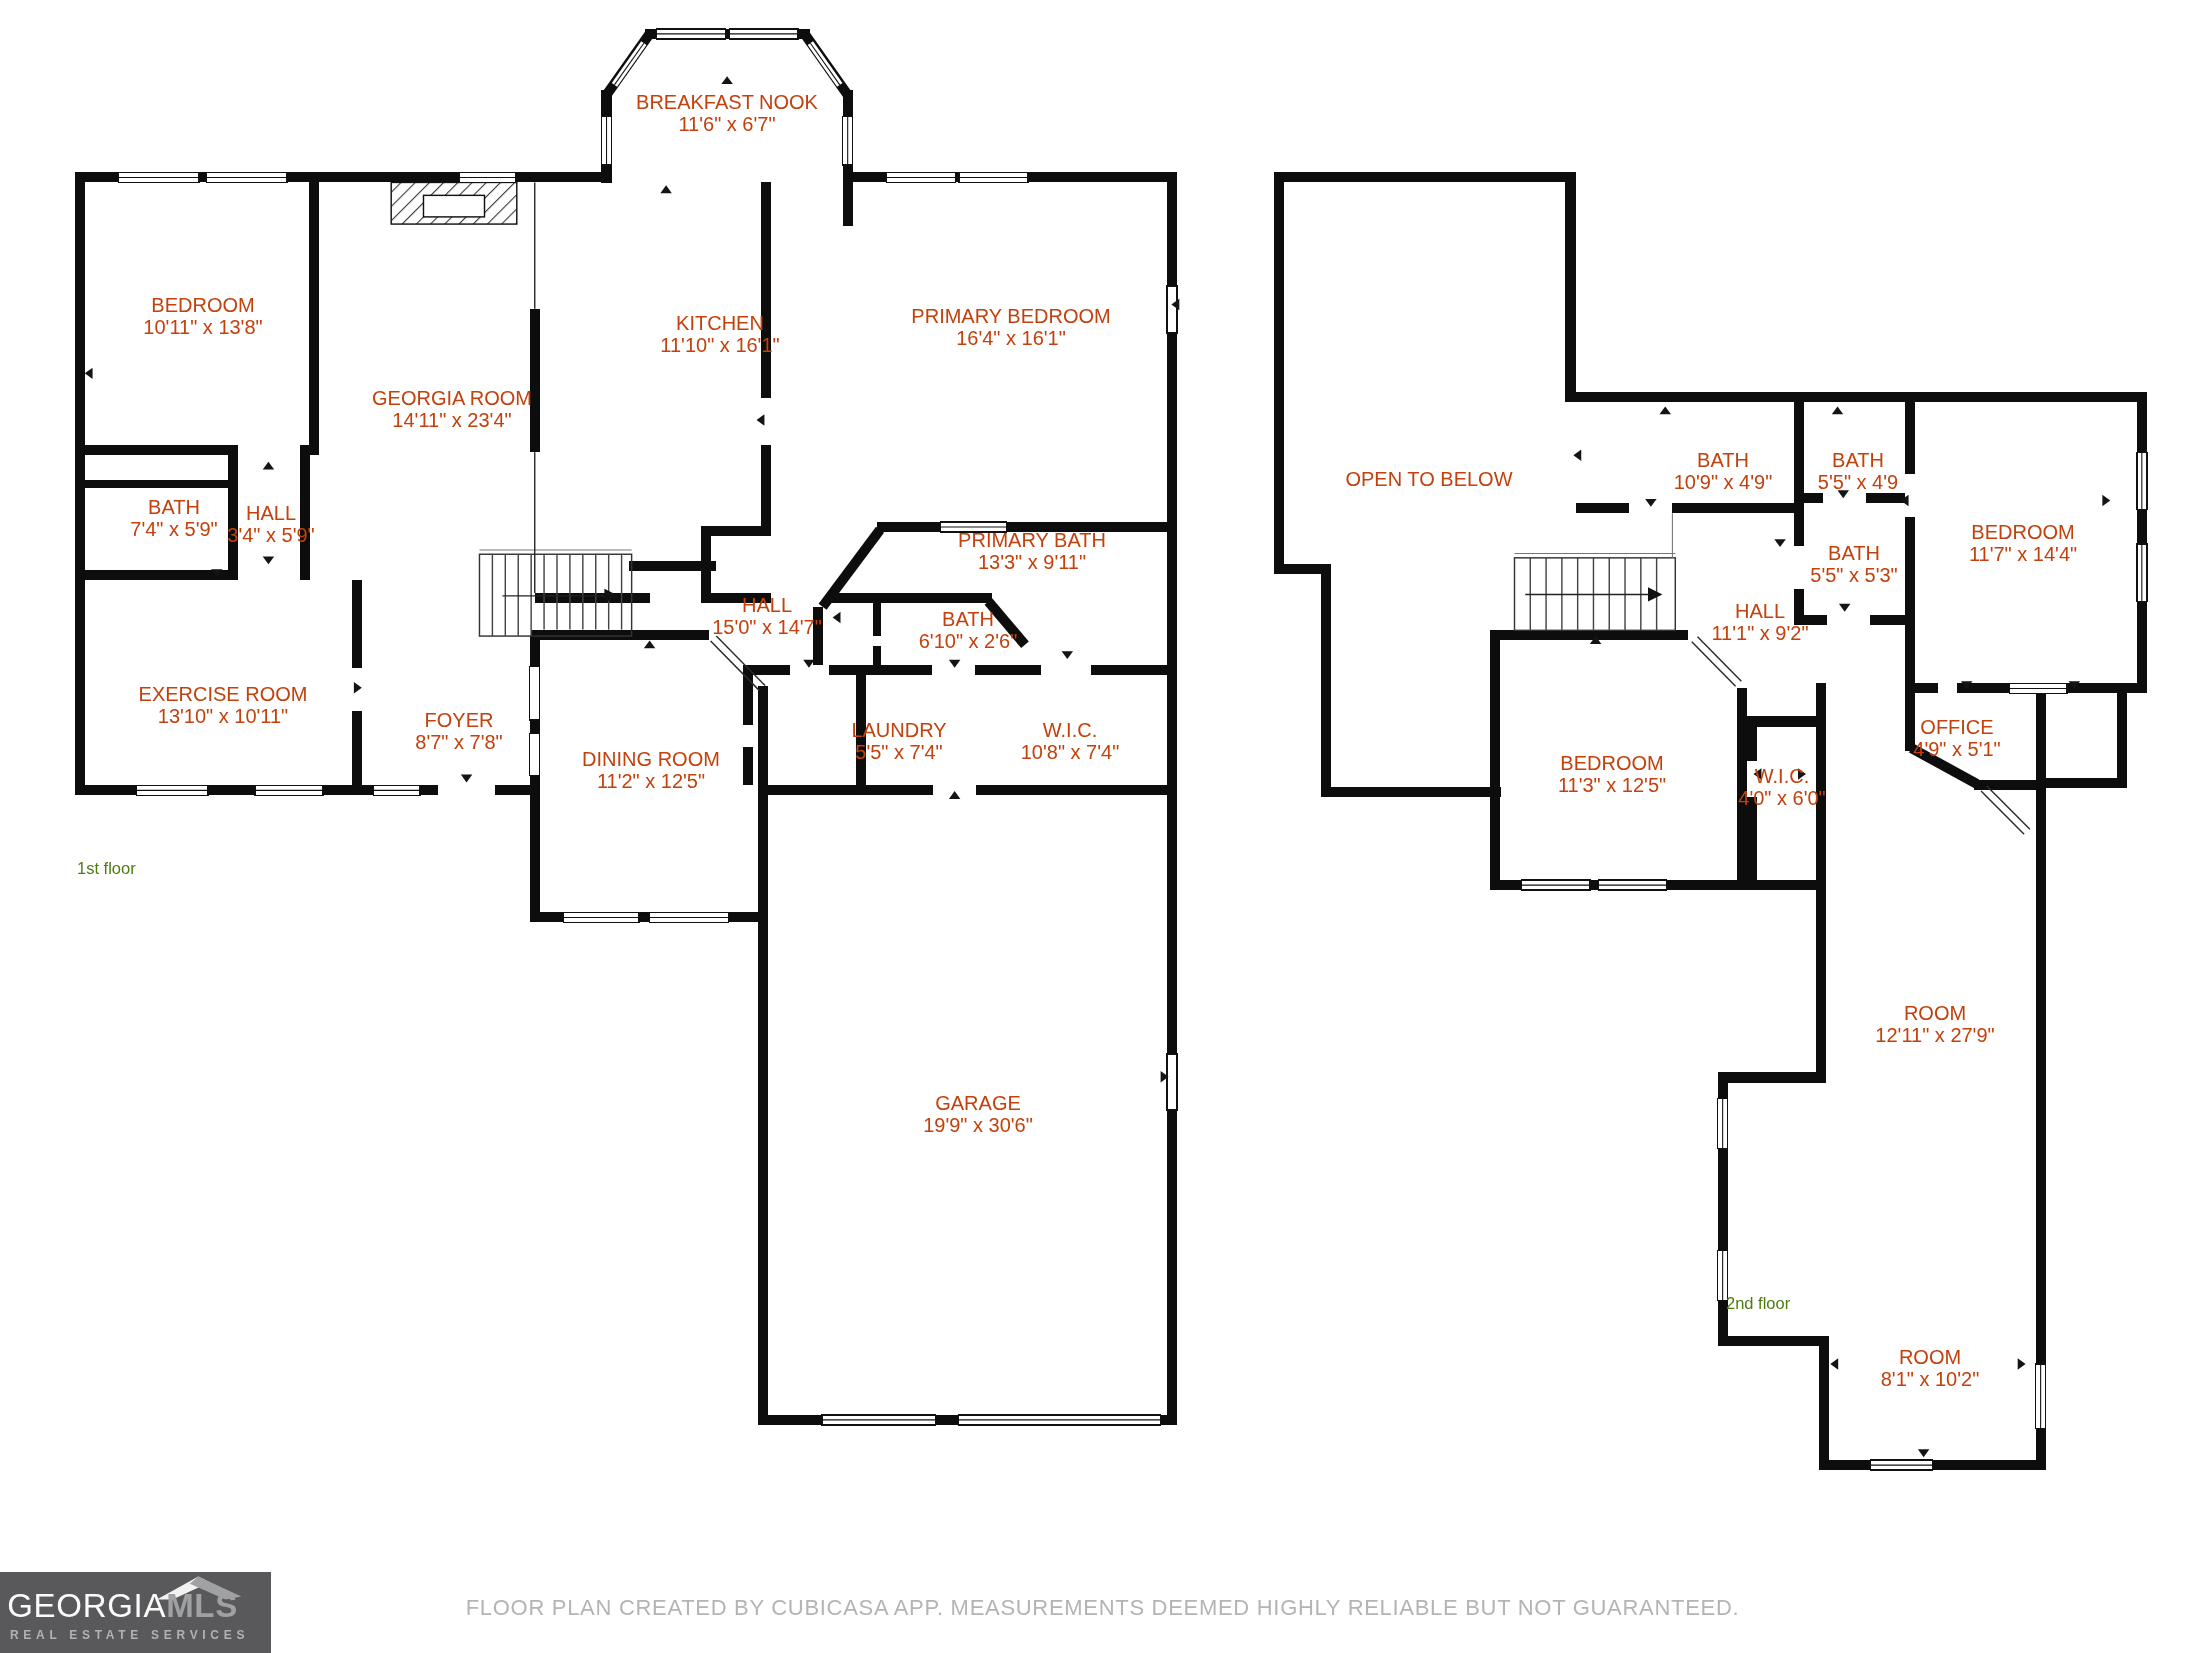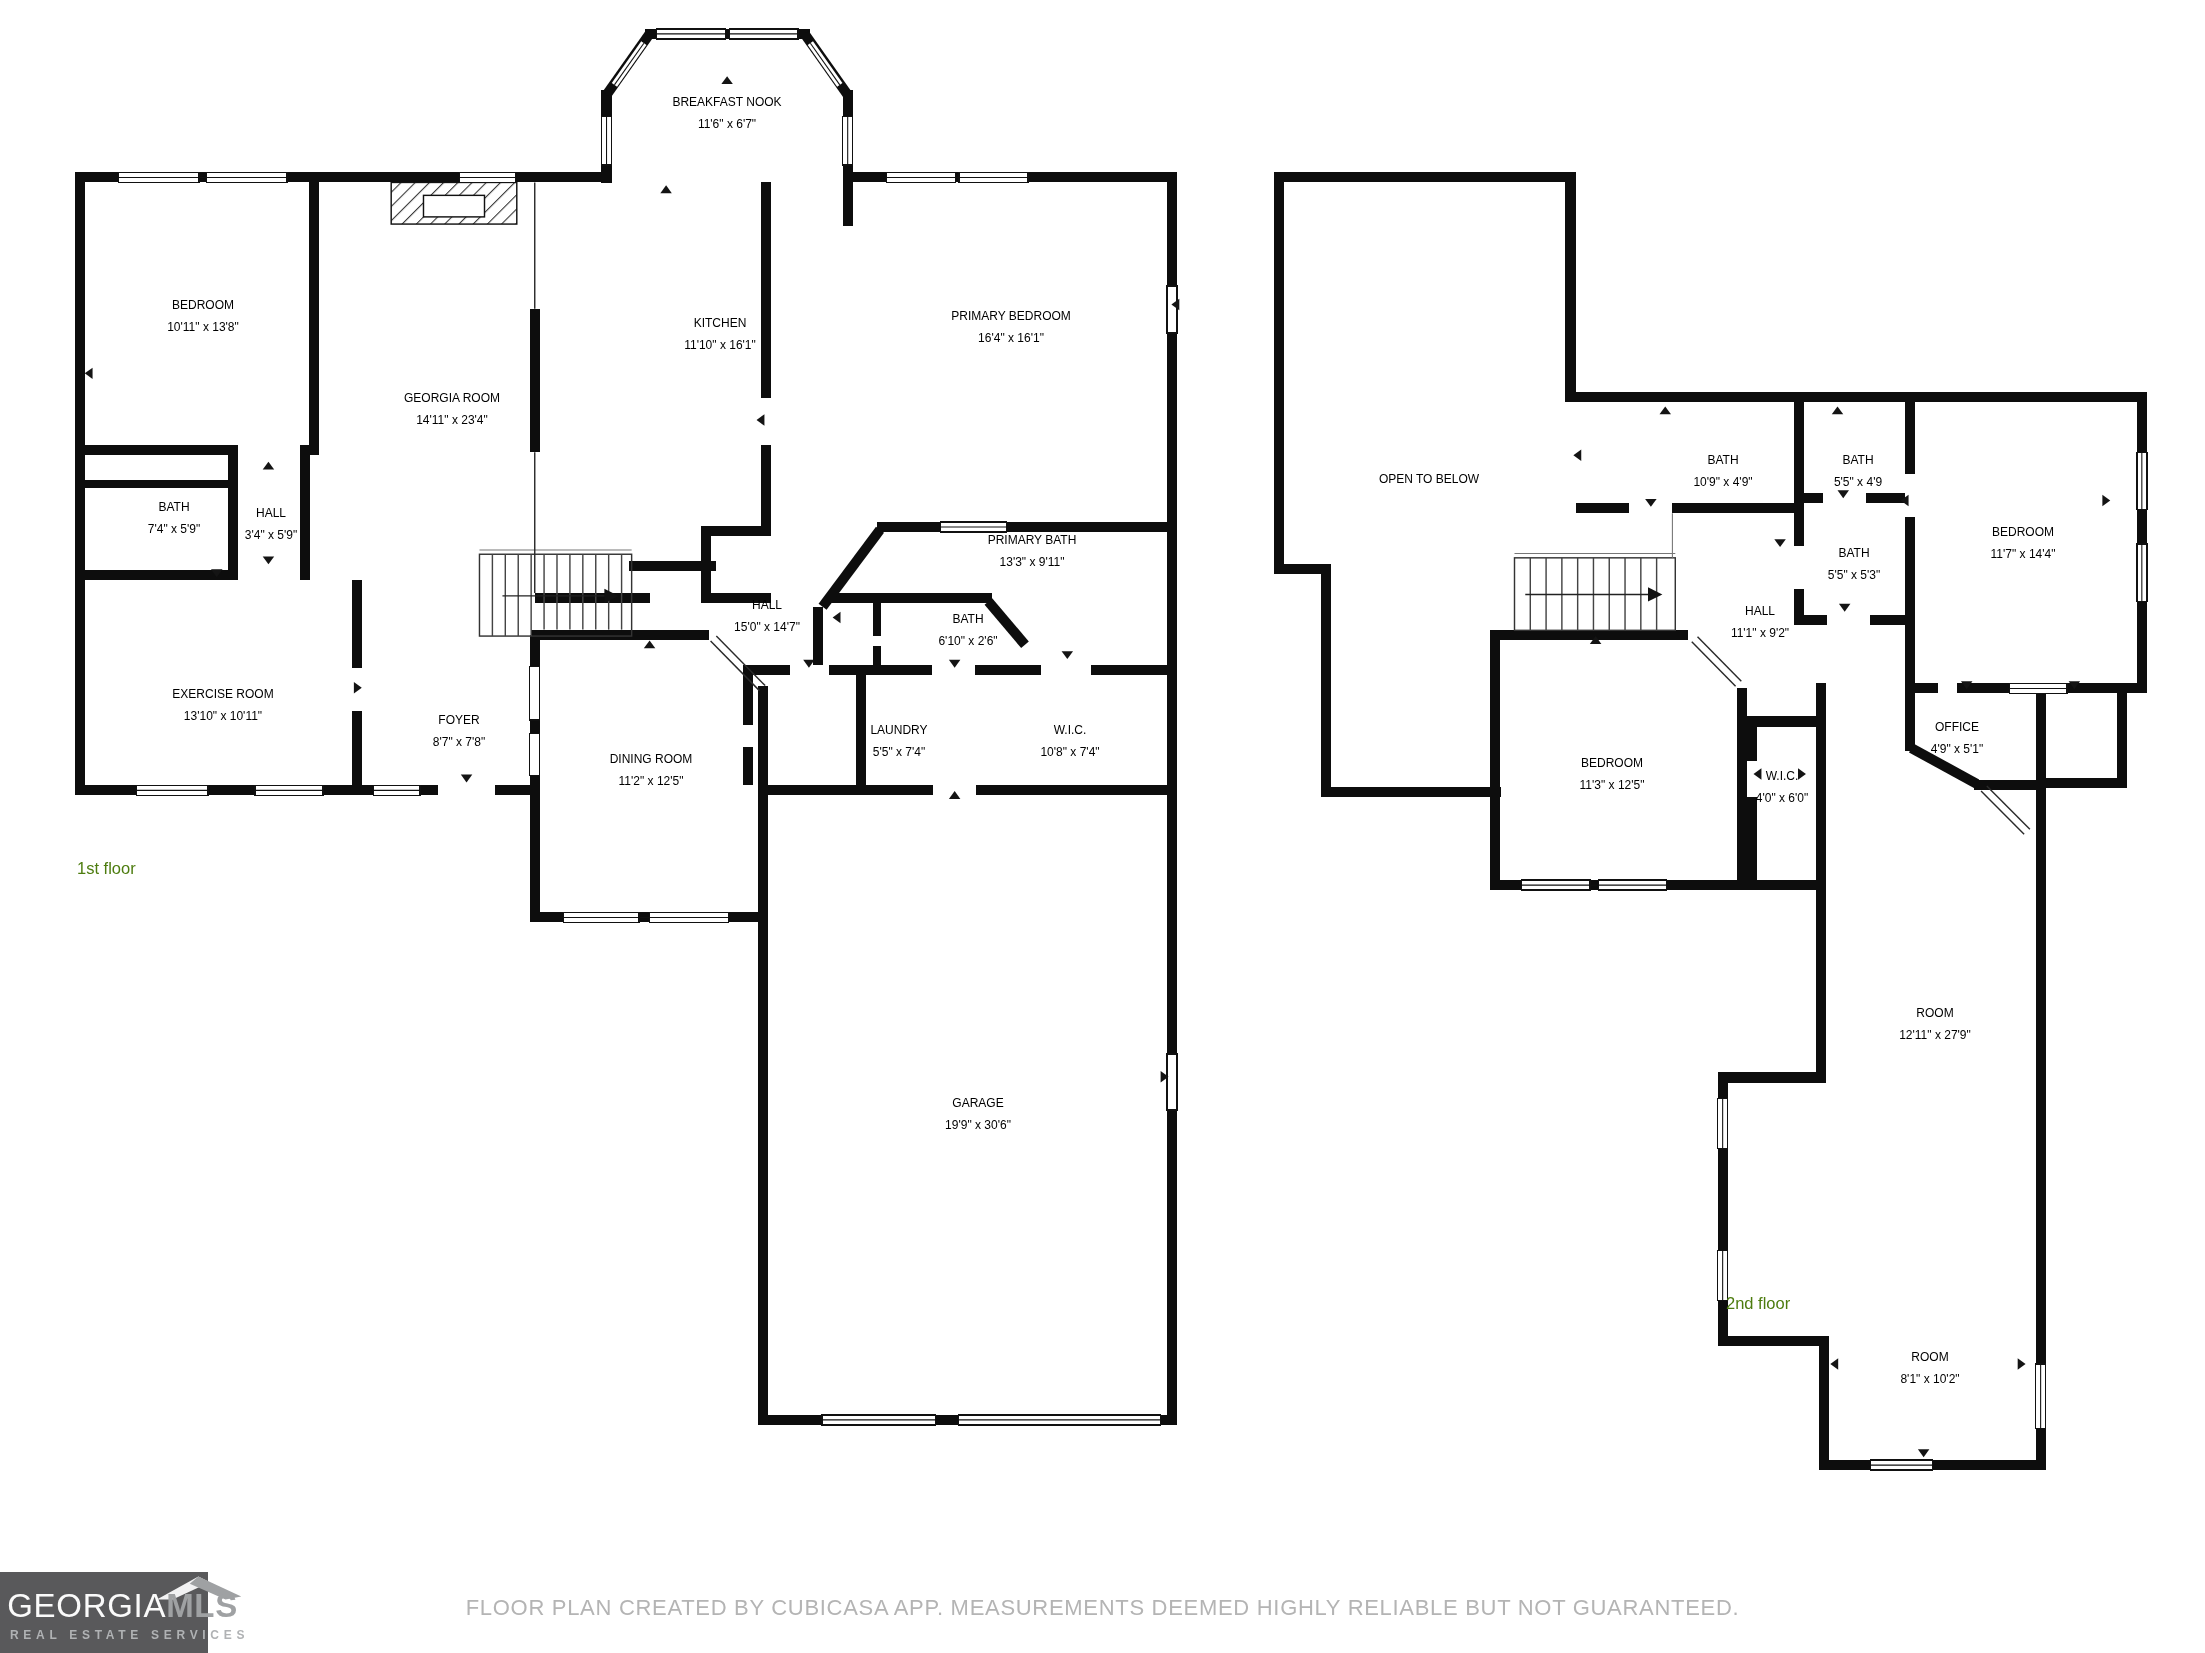--- a/index.html
+++ b/index.html
@@ -1,25 +1,25 @@
 <!DOCTYPE html>
 <html style="font-size:11.5px"><head>
 <meta charset="utf-8">
 <style>
   html,body{margin:0;padding:0;background:#fff;}
   body{width:2205px;height:1654px;position:relative;overflow:hidden;
        font-family:"Liberation Sans",sans-serif;}
   .plan-svg{position:absolute;left:0;top:0;}
   .lbl{position:absolute;transform:translate(-50%,-50%);text-align:center;
-       color:#000000;font-size:12px;line-height:21.5px;white-space:nowrap;}
+       color:#c2410c;font-size:20px;line-height:21.5px;white-space:nowrap;}
   .lbl span{display:block;}
   .caption{position:absolute;color:#4d7c0f;font-size:16.5px;white-space:nowrap;}
   .footer{position:absolute;top:1595px;left:50%;transform:translateX(-50%);
           color:#b4b4b4;font-size:22px;letter-spacing:0.7px;white-space:nowrap;}
-  .logo{position:absolute;left:0;top:1572px;width:208px;height:82px;background:#59595b;}
+  .logo{position:absolute;left:0;top:1572px;width:271px;height:82px;background:#59595b;}
   .logo .brand{position:absolute;left:7.2px;top:17px;font-size:33px;line-height:33px;letter-spacing:0.7px;}
   .logo .brand .g{color:#fafafa;font-weight:400;}
   .logo .brand .mls{color:#9fa1a3;font-weight:700;}
   .logo .tag{position:absolute;left:10px;top:56px;font-size:12px;letter-spacing:4.7px;
              color:#b0b2b4;font-weight:700;white-space:nowrap;}
   .logo svg{position:absolute;left:154px;top:0;}
 </style>
 </head>
 <body>
 

